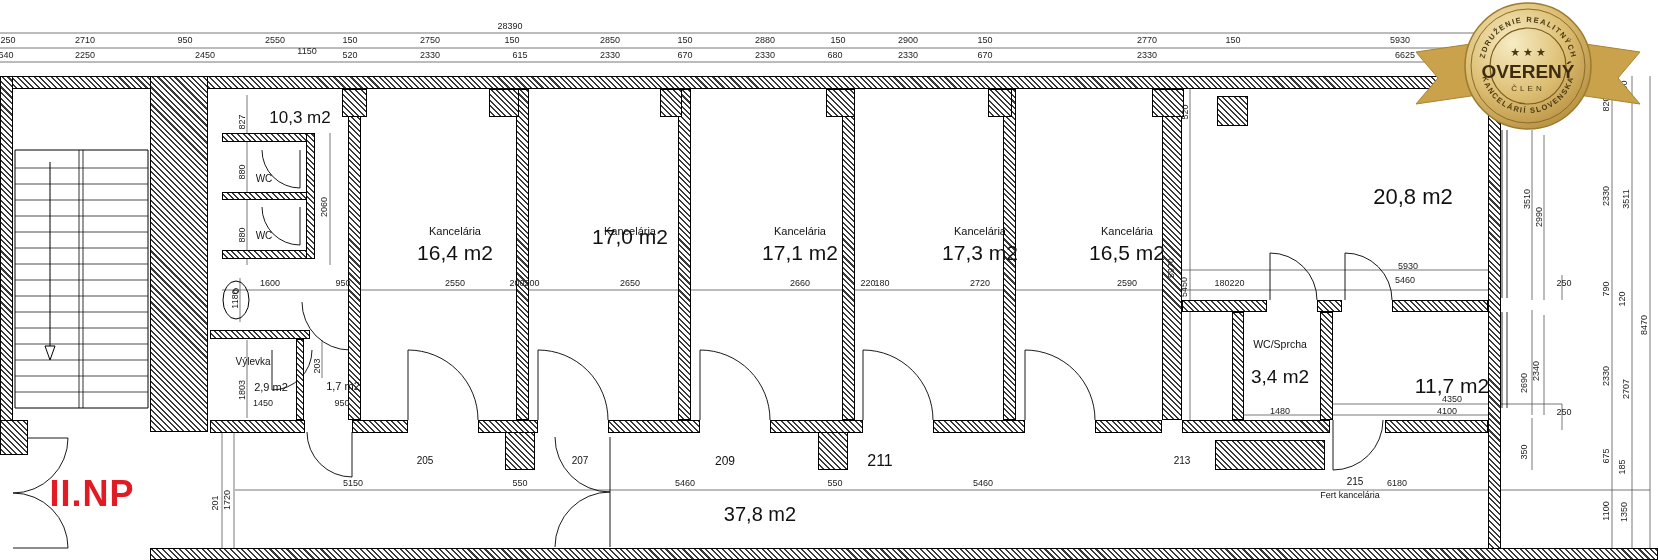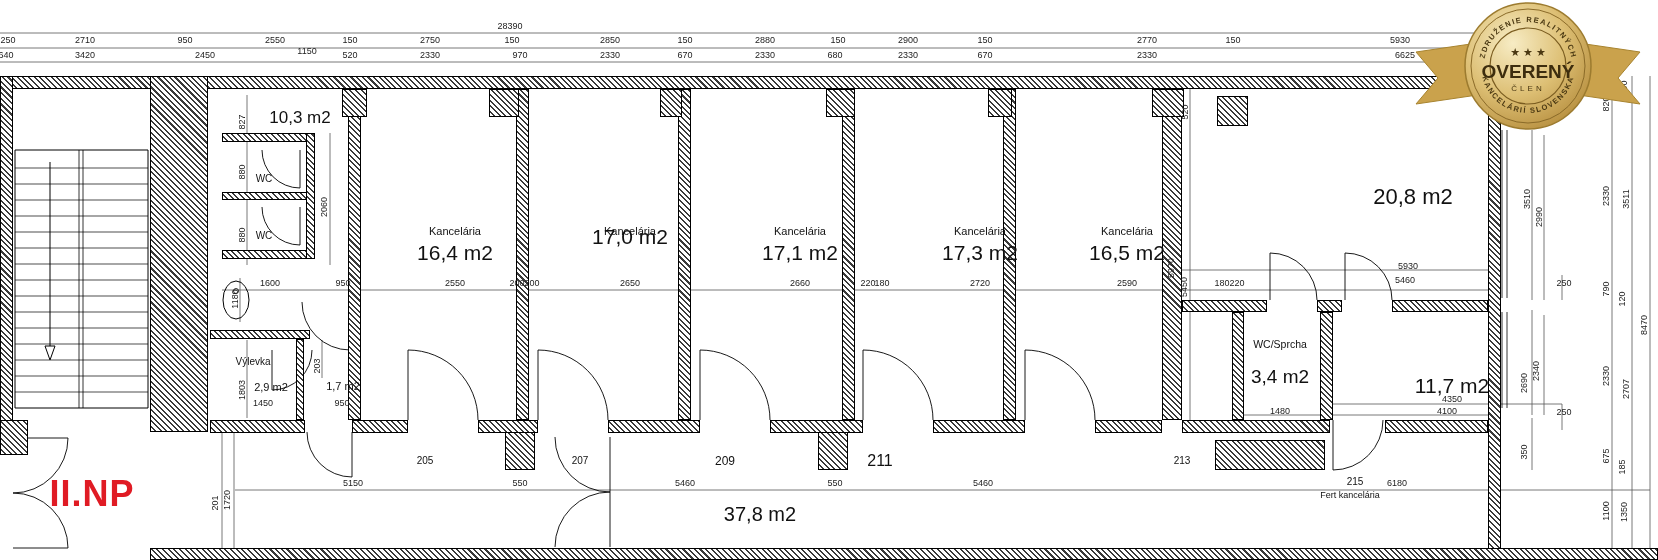--- a/index.html
+++ b/index.html
@@ -160,26 +160,26 @@
   <span class="dim" style="left:610px;top:40px">2850</span>
   <span class="dim" style="left:685px;top:40px">150</span>
   <span class="dim" style="left:765px;top:40px">2880</span>
   <span class="dim" style="left:838px;top:40px">150</span>
   <span class="dim" style="left:908px;top:40px">2900</span>
   <span class="dim" style="left:985px;top:40px">150</span>
   <span class="dim" style="left:1147px;top:40px">2770</span>
   <span class="dim" style="left:1233px;top:40px">150</span>
   <span class="dim" style="left:1400px;top:40px">5930</span>
   <span class="dim" style="left:6px;top:55px">640</span>
-  <span class="dim" style="left:85px;top:55px">3420</span>
+  <span class="dim" style="left:85px;top:55px">2250</span>
   <span class="dim" style="left:205px;top:55px">2450</span>
   <span class="dim" style="left:307px;top:51px">1150</span>
   <span class="dim" style="left:350px;top:55px">520</span>
   <span class="dim" style="left:430px;top:55px">2330</span>
-  <span class="dim" style="left:520px;top:55px">970</span>
+  <span class="dim" style="left:520px;top:55px">615</span>
   <span class="dim" style="left:610px;top:55px">2330</span>
   <span class="dim" style="left:685px;top:55px">670</span>
   <span class="dim" style="left:765px;top:55px">2330</span>
   <span class="dim" style="left:835px;top:55px">680</span>
   <span class="dim" style="left:908px;top:55px">2330</span>
   <span class="dim" style="left:985px;top:55px">670</span>
   <span class="dim" style="left:1147px;top:55px">2330</span>
   <span class="dim" style="left:1405px;top:55px">6625</span>
 
   <span class="dim" style="left:270px;top:283px">1600</span>

